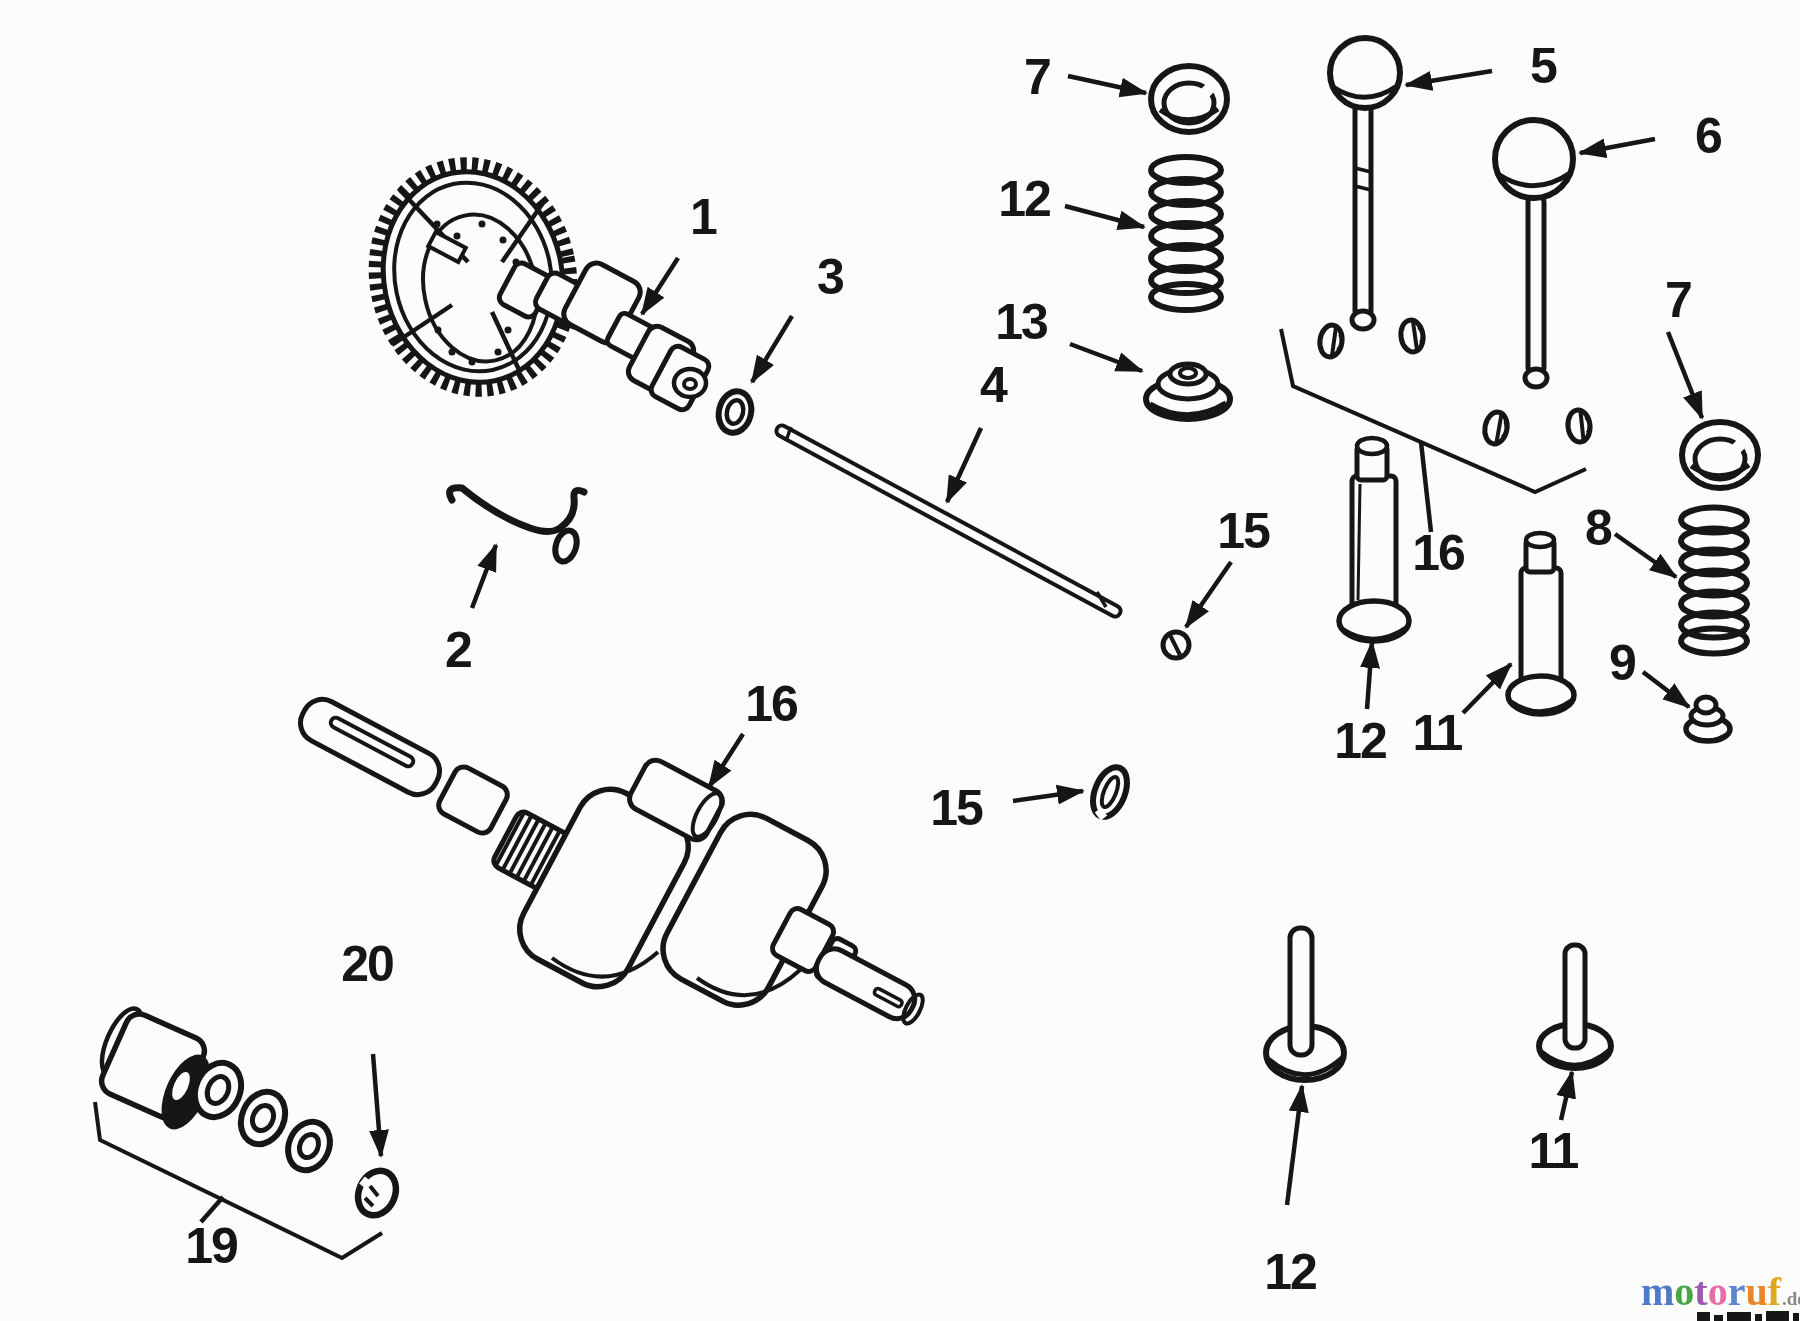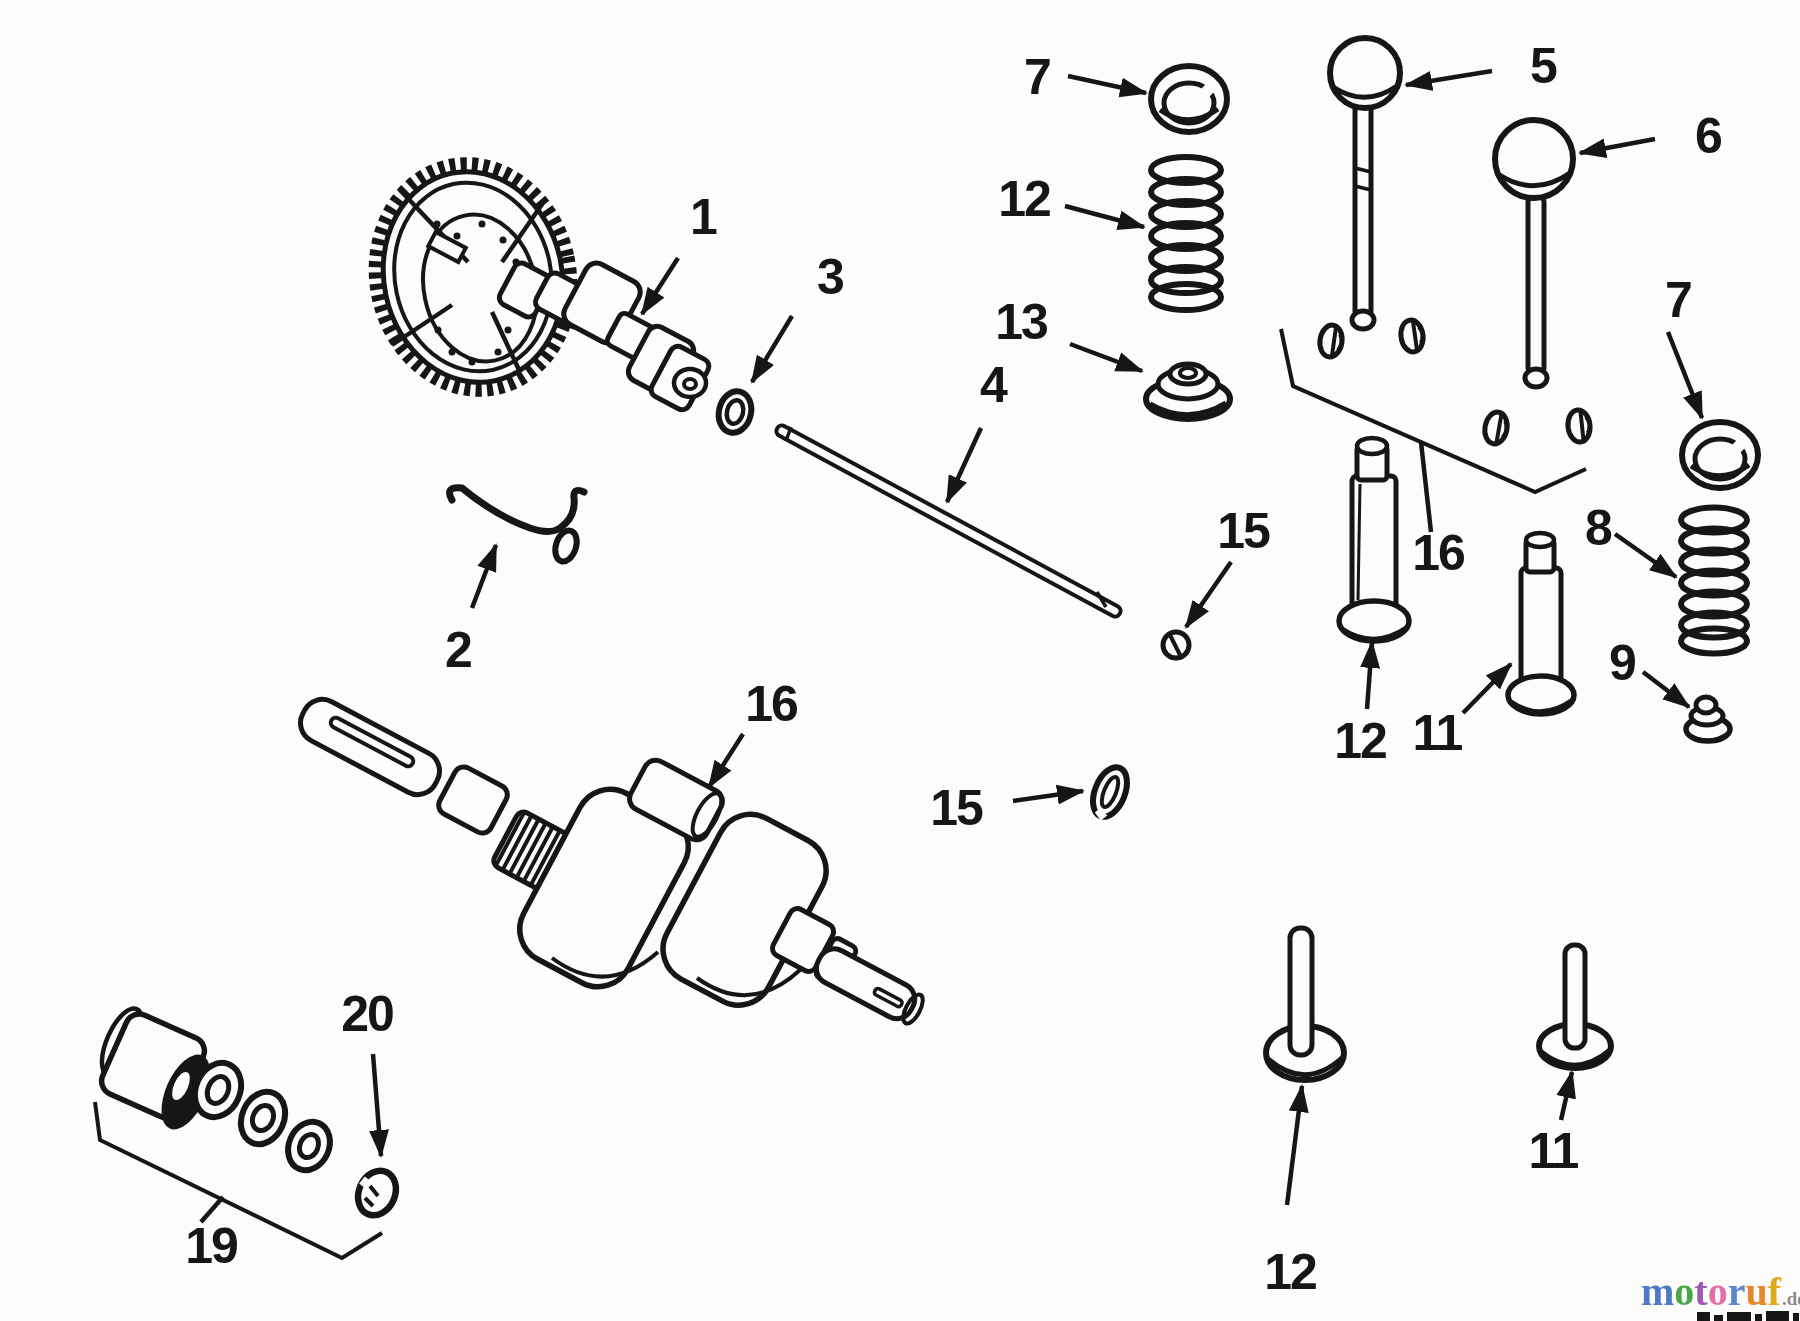--- a/index.html
+++ b/index.html
@@ -284,21 +284,21 @@
       <div class="callout" style="left: 1622px; top: 663px;">9</div>
       <div class="callout" style="left: 1438px; top: 553px;">16</div>
       <div class="callout" style="left: 1437px; top: 733px;">11</div>
       <div class="callout" style="left: 1360px; top: 741px;">12</div>
       <div class="callout" style="left: 1021px; top: 322px;">13</div>
       <div class="callout" style="left: 1024px; top: 199px;">12</div>
       <div class="callout" style="left: 1243px; top: 531px;">15</div>
       <div class="callout" style="left: 956px; top: 808px;">15</div>
       <div class="callout" style="left: 771px; top: 704px;">16</div>
       <div class="callout" style="left: 171px; top: 1246px; margin-left: 40px;">19</div>
-      <div class="callout" style="left: 367px; top: 1014px;">20</div>
+      <div class="callout" style="left: 367px; top: 964px;">20</div>
       <div class="callout" style="left: 1553px; top: 1151px;">11</div>
       <div class="callout" style="left: 1290px; top: 1272px;">12</div>
     </div>
 
 <div class="logo">
   <span id="logo-letters"><span style="color: rgb(77, 121, 199);">m</span><span style="color: rgb(74, 165, 70);">o</span><span style="color: rgb(157, 89, 180);">t</span><span style="color: rgb(229, 110, 169);">o</span><span style="color: rgb(92, 135, 206);">r</span><span style="color: rgb(232, 134, 43);">u</span><span style="color: rgb(221, 170, 30);">f</span></span><span class="suffix" style="color: rgb(138, 138, 138);">.de</span>
 </div>
 
 </div>
 

